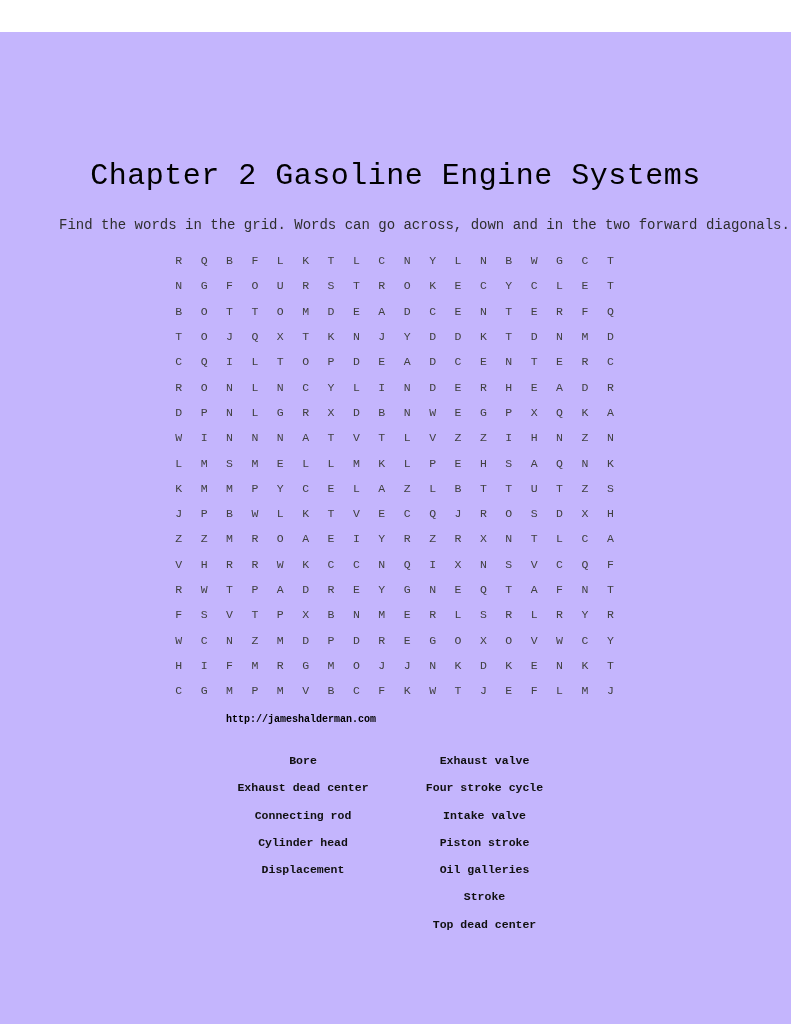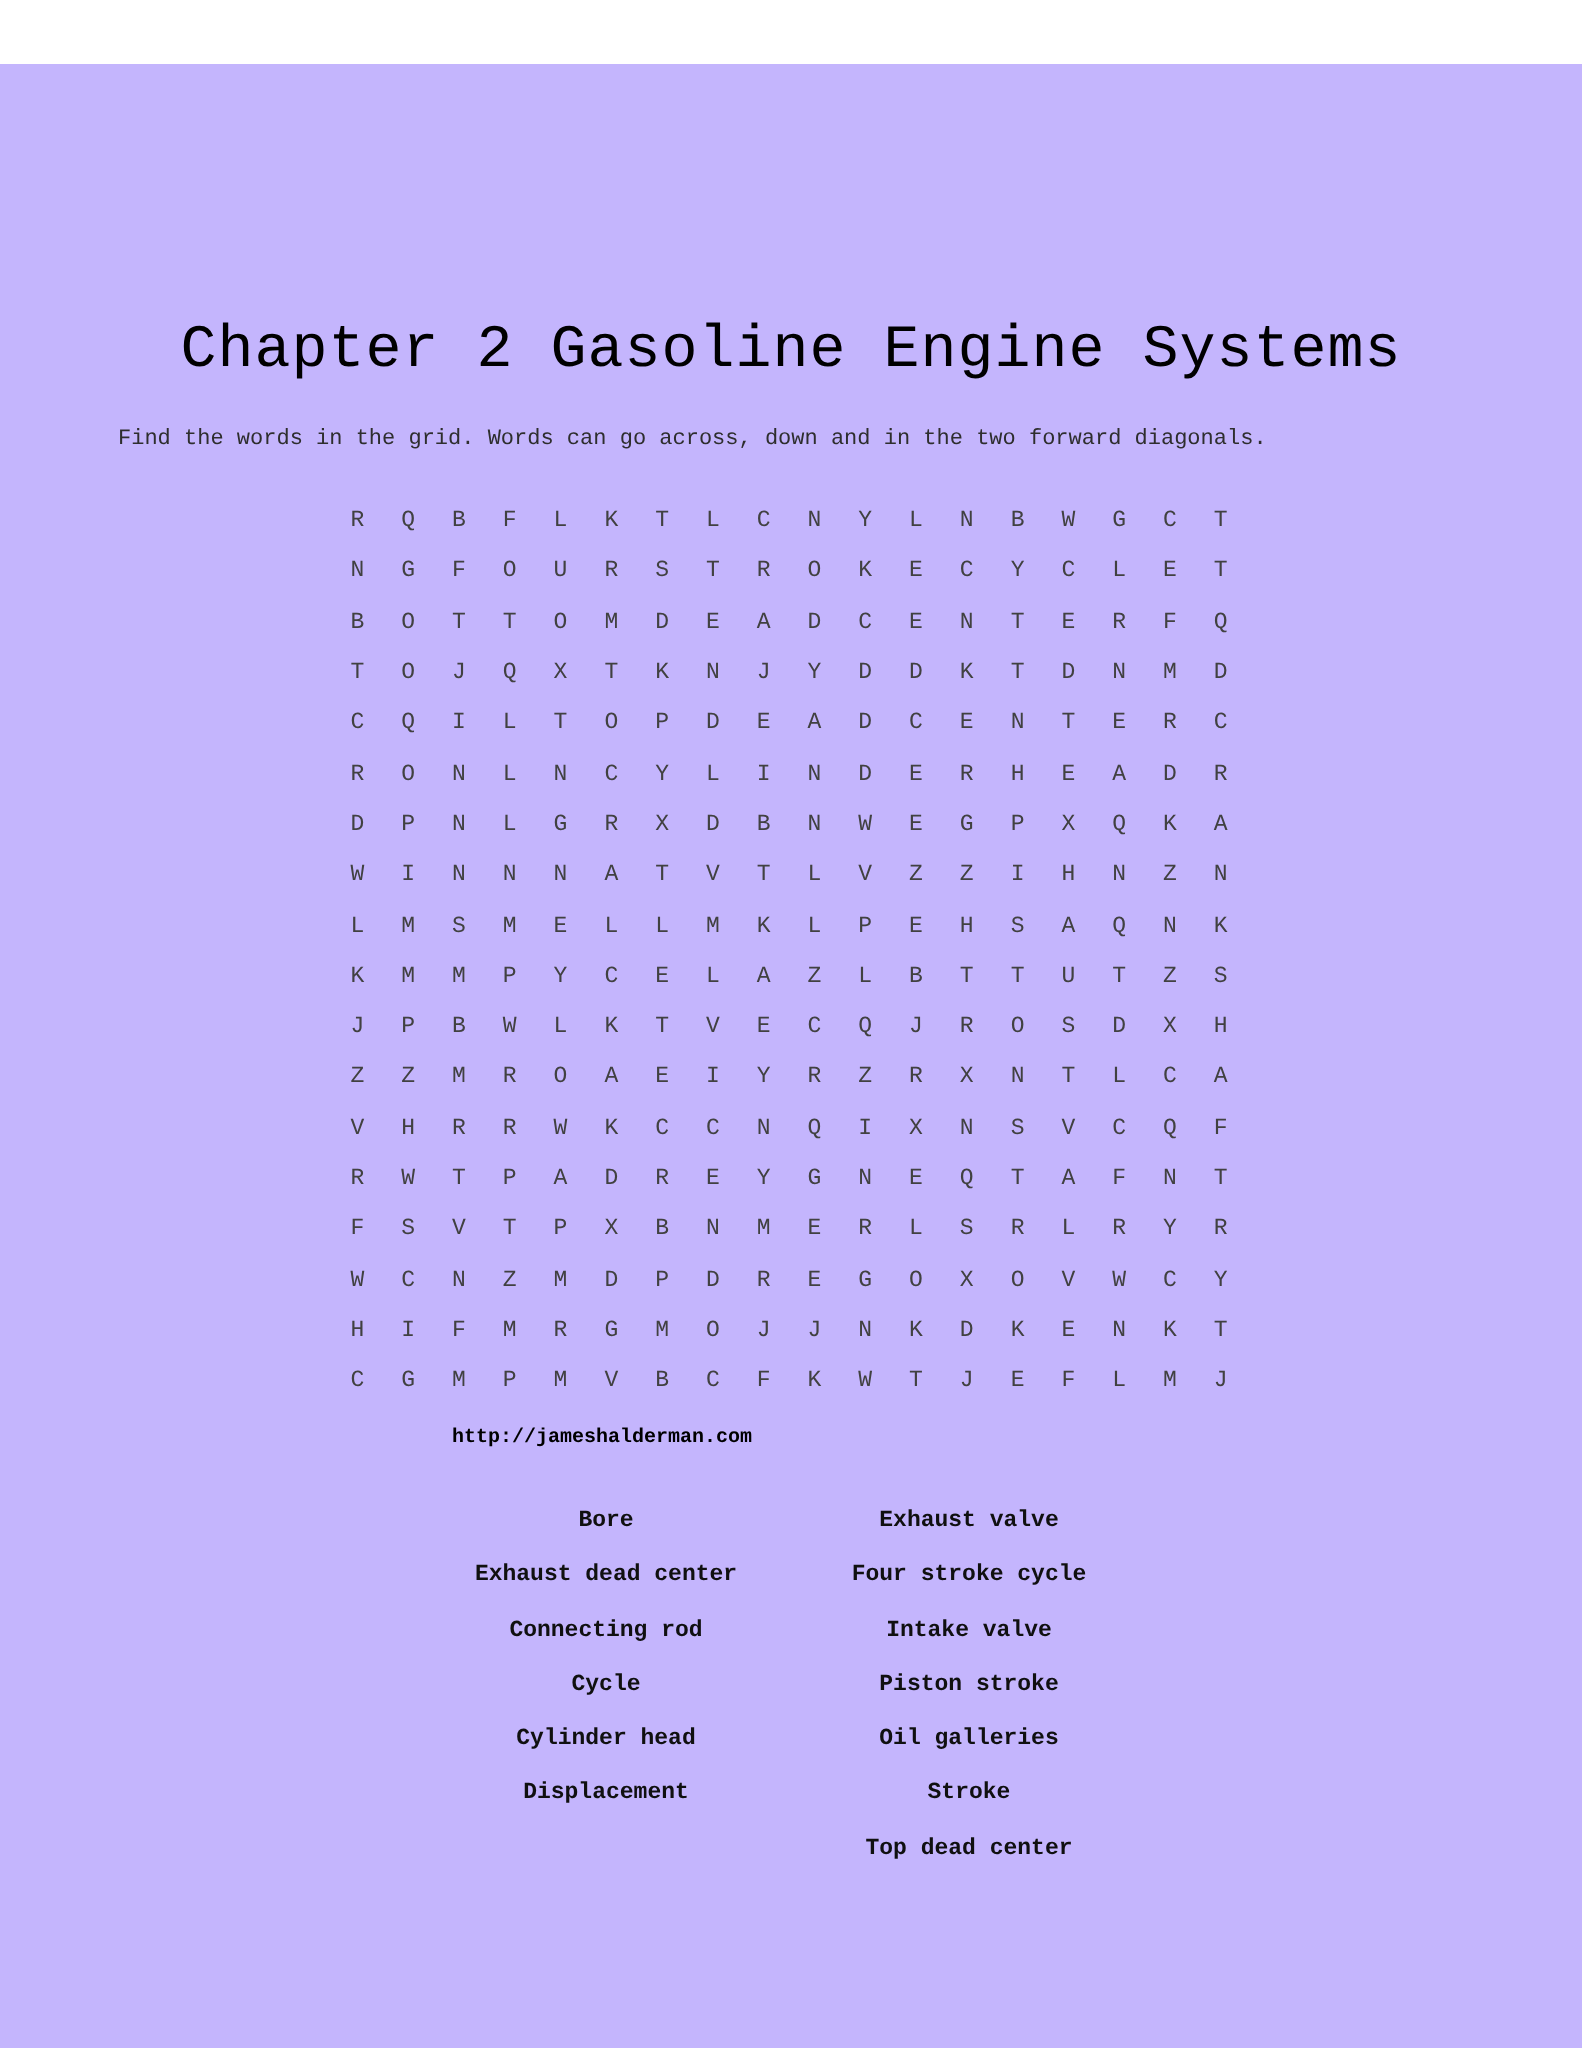--- a/index.html
+++ b/index.html
@@ -26,21 +26,21 @@
     font-size: 30px;
     line-height: 1.25;
     font-weight: 400;
     letter-spacing: 0.5px;
     color: #000000;
   }
   .instructions {
     position: absolute;
     left: 59px;
     top: 171px;
-    font-size: 11px;
+    font-size: 14px;
     color: #2e2e2e;
   }
   .grid {
     position: absolute;
     left: 166px;
     top: 216px;
     display: grid;
     grid-template-columns: repeat(18, 25.4px);
     grid-auto-rows: 25.3px;
   }
@@ -419,21 +419,20 @@
       <span class="cell">J</span>
     </div>
 
   <div class="source">http://jameshalderman.com</div>
 
   <div class="words">
     <div class="word-col left">
         <div class="word">Bore</div>
         <div class="word">Exhaust dead center</div>
         <div class="word">Connecting rod</div>
-        <div class="word">Cycle</div>
         <div class="word">Cylinder head</div>
         <div class="word">Displacement</div>
       </div>
     <div class="word-col right">
         <div class="word">Exhaust valve</div>
         <div class="word">Four stroke cycle</div>
         <div class="word">Intake valve</div>
         <div class="word">Piston stroke</div>
         <div class="word">Oil galleries</div>
         <div class="word">Stroke</div>

